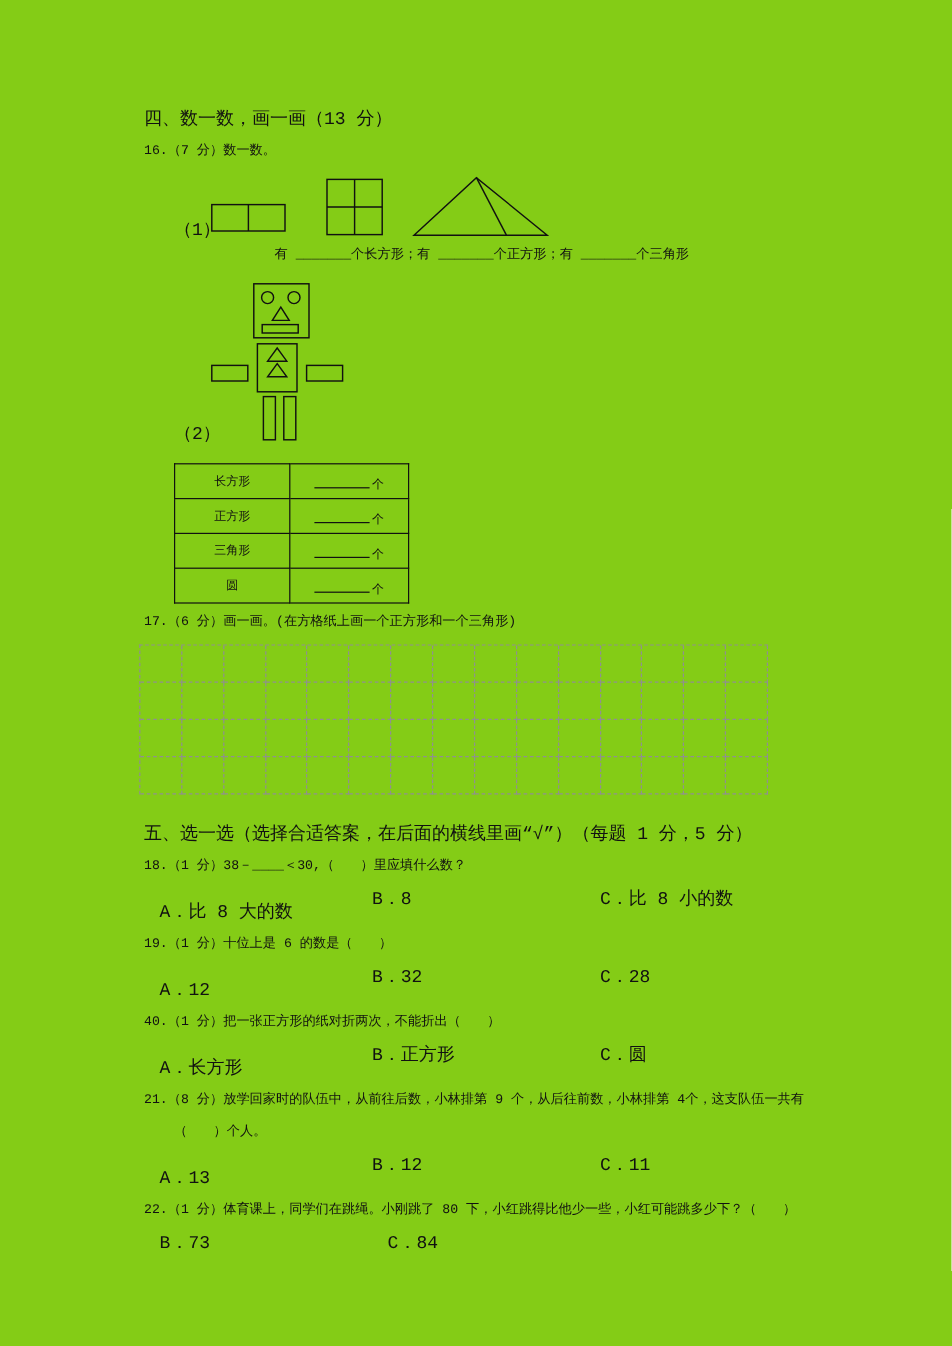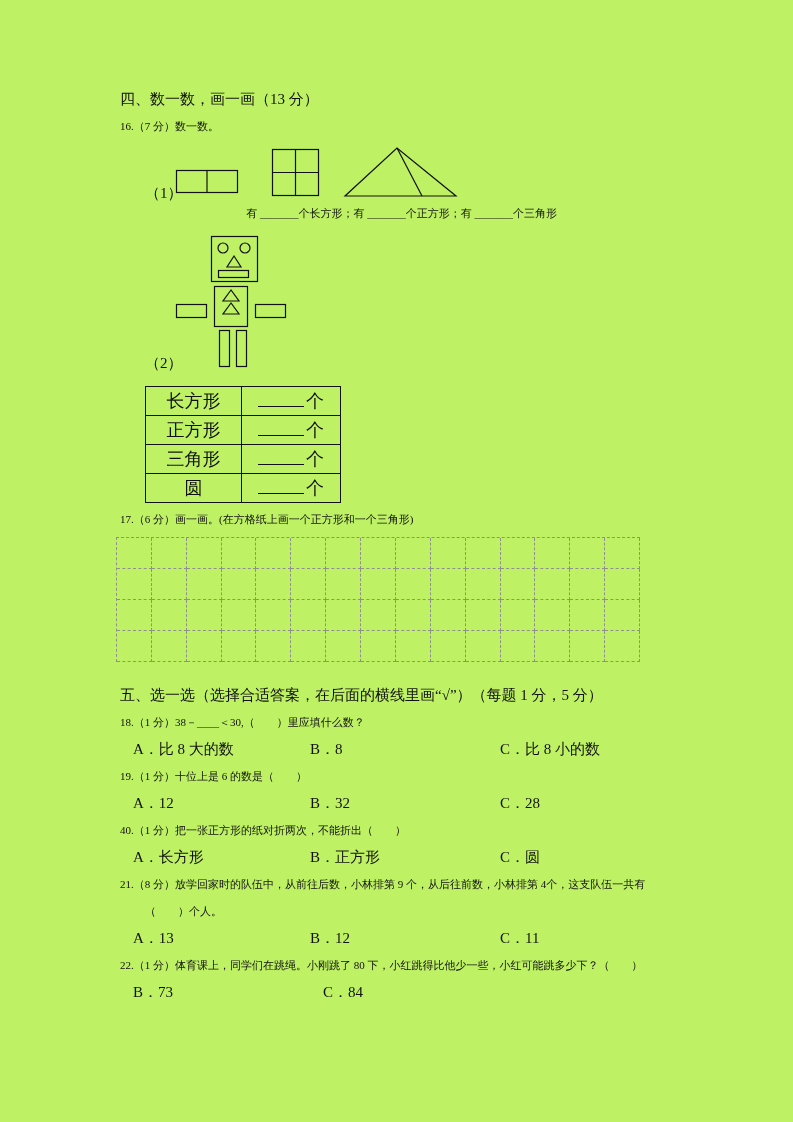--- a/index.html
+++ b/index.html
@@ -1,47 +1,47 @@
 <!DOCTYPE html>
 <html><head>
 <meta charset="utf-8">
 <style>
   * { margin:0; padding:0; box-sizing:border-box; }
   html,body { background:#fff; }
   body { font-family:"Liberation Serif","DejaVu Serif",serif; color:#111; }
-  .page { width:793px; height:1122px; background:#bef264; padding:86px 110px 0 120px; overflow:hidden; position:relative; }
+  .page { width:793px; height:1122px; background:#84cc16; padding:86px 110px 0 120px; overflow:hidden; position:relative;font-family:Liberation Mono, monospace; }
   .t { font-size:11px; line-height:27px; }
   .heading { font-size:15px; }
 
   
   .figure { position:relative; padding-left:55px; }
   .shapes { margin-top:5px; height:53px; }
   .robot { margin-top:8px; height:135px; }
   .figure svg { display:block; }
   .sublabel { position:absolute; left:25px; bottom:-4px; font-size:15px; line-height:18px; }
   .robot .sublabel { bottom:-2px; }
 
   
   .count-table { border-collapse:collapse; margin-left:25px; margin-top:16px; }
-  .count-table td { border:1px solid #111; height:29px; font-size:18px; padding:0 4px; }
+  .count-table td { border:1px solid #111; height:29px; font-size:10px; padding:0 4px; }
   .count-table .lbl { width:96px; text-align:center; }
   .count-table .blank { width:99px; text-align:center; }
   .uline { display:inline-block; width:46px; height:15px; border-bottom:1px solid #111; margin-right:2px; vertical-align:baseline; }
 
   
   .q17 { margin-top:3px; }
   .grid { margin-top:4px; margin-left:-4px; width:524px; display:grid;
           grid-template-columns:repeat(15,1fr); grid-auto-rows:31px;
           border-top:1px dashed #909090; border-left:1px dashed #909090; }
   .cell { border-right:1px dashed #909090; border-bottom:1px dashed #909090; }
 
   
   .s5 { margin-top:20px; }
   .opts { display:flex; padding-left:13px; font-size:15px; line-height:27px; }
-  .opts .oa { width:177px; }
+  .opts .oa { width:177px;margin-top:11px; }
   .opts .ob { width:190px; }
   .opts .oc { flex:1; }
   .hang { padding-left:25px; text-indent:-25px; }
 
   svg .stroke { fill:none; stroke:#111; stroke-width:1.2; }
 </style>
 </head>
 <body>
 
 <div class="page">

